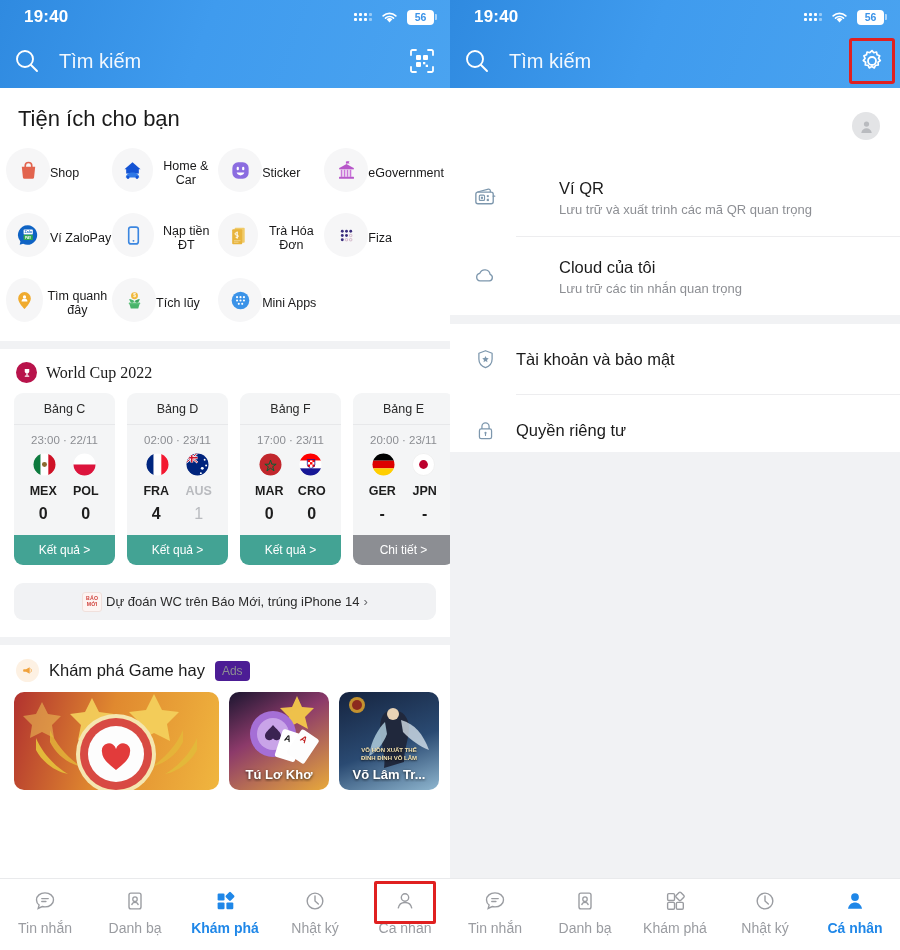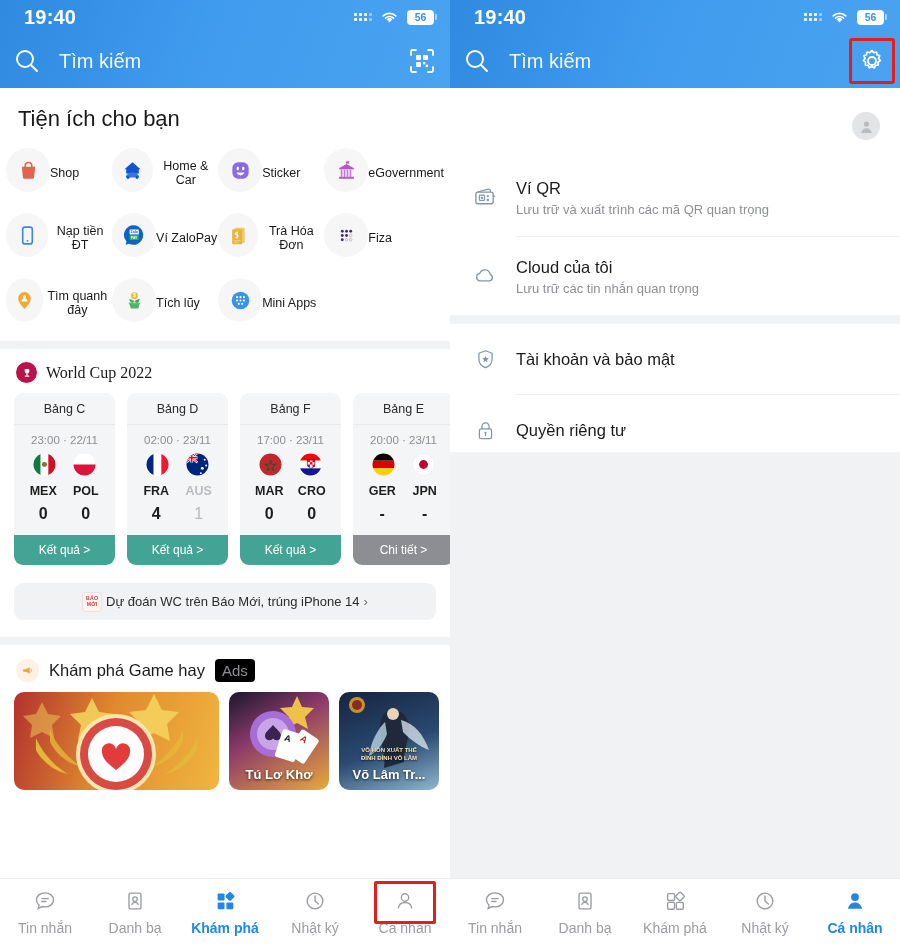--- a/index.html
+++ b/index.html
@@ -17,21 +17,21 @@
     background: linear-gradient(110deg, #2f8ae0 0%, #3f9bee 45%, #4aa3f0 100%);
     height: 88px; position: relative;
   }
   .phone-right .header {
     background: linear-gradient(110deg, #2f8ae0 0%, #3f9bee 45%, #4aa3f0 100%);
   }
   .statusbar {
     height: 34px; display: flex; align-items: center;
     justify-content: space-between; padding: 0 16px 0 24px; color: #fff;
   }
-  .clock { font-size: 20px; font-weight: bold; letter-spacing: .2px; }
+  .clock { font-size: 17px; font-weight: bold; letter-spacing: .2px; }
   .status-icons { display: flex; align-items: center; gap: 9px; }
   .sig { display: grid; grid-template-columns: repeat(4, 3px); grid-template-rows: repeat(2, 3px);
          gap: 2px; }
   .sig i { display: block; width: 3px; height: 3px; background: #fff; border-radius: 1px; }
   .sig i.dim { background: rgba(255,255,255,.45); }
   .wifi { width: 17px; height: 13px; position: relative; }
   .wifi svg { display:block; }
   .batt {
     min-width: 27px; height: 15px; border-radius: 4px; background: #fff;
     color: #3b93e8; font-size: 10.5px; font-weight: bold; display: flex;
@@ -99,21 +99,21 @@
     justify-content:center; line-height:1; }
   .promo-logo span { font-size: 5.2px; font-weight: bold; color: #d0413b; letter-spacing:.2px;}
   .promo-text { font-size: 13px; color: #2b2b2b; }
   .promo-chev { color: #6a6c70; font-size: 13px; }
 
   
   .game-head { display: flex; align-items: center; gap: 10px; padding: 14px 0 10px 16px; }
   .game-badge { width: 23px; height: 23px; border-radius: 50%; background: #fdf1e3;
     display: flex; align-items: center; justify-content: center; }
   .game-title { font-size: 16.5px; color: #1b1b1b; }
-  .ads-tag { background: #000000; color: #8c8e93; font-size: 15px; border-radius: 4px;
+  .ads-tag { background: #4c1d95; color: #8c8e93; font-size: 12px; border-radius: 4px;
     padding: 3px 7px; }
   .game-strip { display: flex; gap: 10px; padding: 0 0 0 14px; }
   .game-big { width: 205px; height: 98px; border-radius: 10px; position: relative;
     overflow: hidden; background: linear-gradient(105deg,#b1322f 0%, #e0892f 45%, #f0b63f 100%); }
   .game-sm { width: 100px; height: 98px; border-radius: 10px; position: relative;
     overflow: hidden; }
   .game-sm.a { background: linear-gradient(150deg,#1b1630 0%, #8c3a6a 40%, #e8a93b 100%); }
   .game-sm.b { background: linear-gradient(160deg,#16243f 0%, #2a4a72 55%, #8fb6cf 100%); }
   .game-caption { position: absolute; left: 0; right: 0; bottom: 8px; text-align: center;
     color: #fff; font-size: 13px; font-weight: bold; text-shadow: 0 1px 3px rgba(0,0,0,.75);
@@ -122,21 +122,21 @@
     color:#f6e3ae; font-size:6px; font-weight:bold; line-height:1.25;
     text-shadow:0 1px 2px rgba(0,0,0,.8);}
 
   
   .avatar-row { height: 70px; position: relative; }
   .avatar { position: absolute; right: 20px; top: 24px; width: 28px; height: 28px;
     border-radius: 50%; background: #e3e4e6; display: flex; align-items: center;
     justify-content: center; }
   .menu-group { background: #fff; }
   .menu-item { display: flex; align-items: center; padding: 0 16px 0 18px; min-height: 70px; }
-  .menu-item.two { min-height: 78px; }
+  .menu-item.two { min-height: 78px; gap: 43px; }
   .mi-icon { width: 34px; flex: 0 0 34px; display: flex; align-items: center;
     justify-content: center; margin-right: 14px; }
   .mi-text { flex: 1; }
   .mi-title { font-size: 16.5px; color: #1a1a1a; line-height: 1.35; }
   .mi-sub { font-size: 13px; color: #8d8f94; margin-top: 3px; }
   .mi-div { height: 1px; background: #ededef; margin-left: 66px; }
   .grey-gap { height: 9px; background: #f1f2f4; }
   .grey-fill { background: #f1f2f4; }
 
   
@@ -270,39 +270,39 @@
               <rect x="15.3" y="11.2" width="1.7" height="7.4"></rect>
             </g>
             <rect x="4.2" y="18.6" width="15.6" height="2" rx=".6" fill="#b756c9"></rect>
           </svg>
         </span>
         <span class="glabel">eGovernment</span>
       </div>
 
       <div class="gcell">
         <span class="gicon">
-          <svg viewBox="0 0 24 24" width="23" height="23">
-            <rect x="7" y="3.2" width="10" height="17.6" rx="2.4" stroke="#3b86e0" stroke-width="1.7" fill="none"></rect>
-            <circle cx="12" cy="17.6" r="1" fill="#3b86e0"></circle>
-          </svg>
-        </span>
-        <span class="glabel">Nạp tiền ĐT</span>
-      </div>
-
-      <div class="gcell">
-        <span class="gicon">
           <svg viewBox="0 0 24 24" width="24" height="24">
             <path d="M12 2.2A9.8 9.8 0 0 0 4.4 18.4l-.7 3.4 3.4-1A9.8 9.8 0 1 0 12 2.2Z" fill="#0f63c4"></path>
             <rect x="7.6" y="6.4" width="9.2" height="5.1" rx=".7" fill="#fff"></rect>
             <text x="12.2" y="10.4" font-size="3.6" font-weight="bold" fill="#0f63c4" text-anchor="middle" font-family="Liberation Sans, sans-serif">Zalo</text>
             <rect x="7.6" y="11.8" width="9.2" height="5.1" rx=".7" fill="#2fa84f"></rect>
             <text x="12.2" y="15.7" font-size="3.3" font-weight="bold" fill="#fff" text-anchor="middle" font-family="Liberation Sans, sans-serif">PAY</text>
           </svg>
         </span>
         <span class="glabel">Ví ZaloPay</span>
+      </div>
+
+      <div class="gcell">
+        <span class="gicon">
+          <svg viewBox="0 0 24 24" width="23" height="23">
+            <rect x="7" y="3.2" width="10" height="17.6" rx="2.4" stroke="#3b86e0" stroke-width="1.7" fill="none"></rect>
+            <circle cx="12" cy="17.6" r="1" fill="#3b86e0"></circle>
+          </svg>
+        </span>
+        <span class="glabel">Nạp tiền ĐT</span>
       </div>
 
       <div class="gcell">
         <span class="gicon">
           <svg viewBox="0 0 24 24" width="23" height="23">
             <rect x="8" y="4" width="10.5" height="15.6" rx="1" fill="#f0cb6a"></rect>
             <rect x="5.4" y="5.6" width="10.5" height="15.6" rx="1" fill="#e8b43c"></rect>
             <path d="M10.6 9.1h-1a1.2 1.2 0 0 0 0 2.4h.9a1.2 1.2 0 0 1 0 2.4h-1.1" stroke="#fff" stroke-width="1" fill="none" stroke-linecap="round"></path>
             <line x1="10.6" y1="8.2" x2="10.6" y2="15" stroke="#fff" stroke-width="1" stroke-linecap="round"></line>
             <g stroke="#f2d694" stroke-width=".9" stroke-linecap="round">

